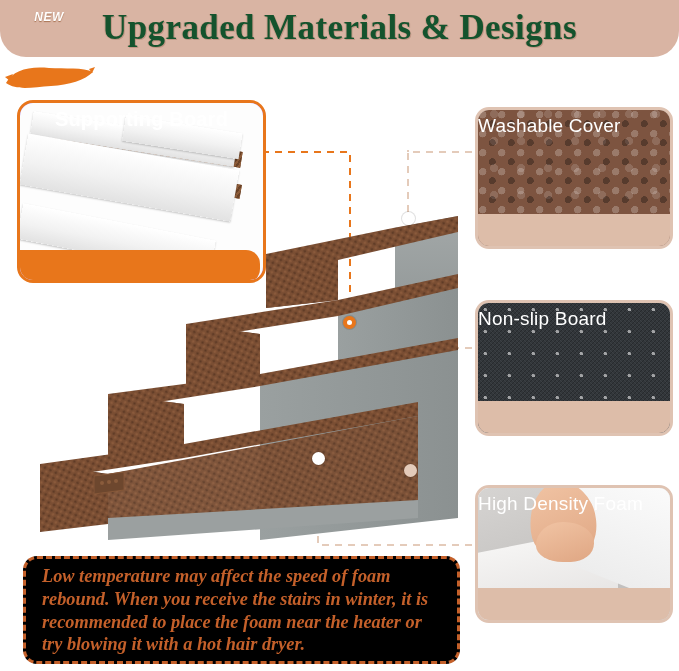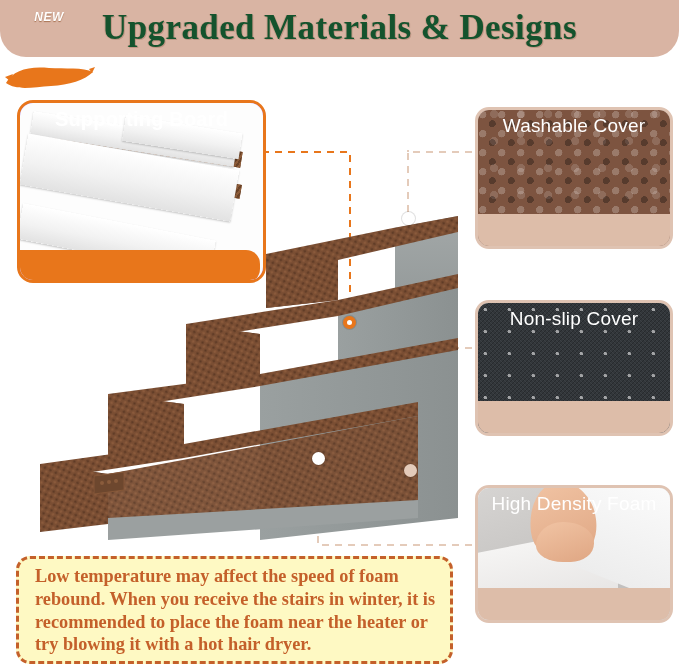--- a/index.html
+++ b/index.html
@@ -35,21 +35,21 @@
 
   
   #pet-stairs{position:absolute;left:38px;top:188px;width:420px;height:362px;}
 
   
   .feature-panel{position:absolute;width:192px;border:3px solid #dfc3b2;
       border-radius:14px;overflow:hidden;background:#ffffff;}
   .fp-photo{position:absolute;left:0;top:0;width:100%;height:100%;}
   .fp-bar{position:absolute;left:0;bottom:0;width:100%;height:32px;background:#ddbda9;}
   .fp-bar-text{position:absolute;left:0;top:0;width:100%;height:32px;line-height:32px;
-      text-align:center;color:#ffffff;font-size:19px;letter-spacing:.2px;}
+      color:#ffffff;font-size:19px;letter-spacing:.2px;}
   #washable-cover-panel{left:475px;top:107px;height:136px;}
   #non-slip-bottom-panel{left:475px;top:300px;height:130px;}
   #high-density-foam-panel{left:475px;top:485px;height:132px;}
 
   
   .tex-cover{position:absolute;inset:0;background:#7d5440;
       background-image:
         radial-gradient(circle at 25% 25%,rgba(255,255,255,.22) 0 18%,transparent 19%),
         radial-gradient(circle at 75% 72%,rgba(0,0,0,.30) 0 17%,transparent 18%),
         radial-gradient(circle at 60% 15%,rgba(255,255,255,.14) 0 14%,transparent 15%);
@@ -67,22 +67,22 @@
       border-radius:46% 52% 40% 46%/58% 52% 46% 40%;}
 
   
   .lead-dot{position:absolute;width:13px;height:13px;border-radius:50%;
       background:#ffffff;box-shadow:0 0 0 1px rgba(0,0,0,.12);}
   .lead-dot.orange{background:#ffffff;border:4px solid #e8761b;width:13px;height:13px;box-sizing:border-box;}
   .lead-dot.tan{background:#e4cbba;}
   #leader-svg{position:absolute;left:0;top:0;width:679px;height:671px;pointer-events:none;}
 
   
-  #foam-note{position:absolute;left:16px;top:556px;width:431px;height:102px;
-      border:3px dashed #c4602a;border-radius:14px;background:#fef9c3;}
+  #foam-note{position:absolute;left:23px;top:556px;width:431px;height:102px;
+      border:3px dashed #c4602a;border-radius:14px;background:#000000;font-style:italic;}
   #foam-note-text{position:absolute;left:16px;top:6px;width:400px;
       font-family:"Liberation Serif",serif;font-weight:bold;font-size:18.3px;
       line-height:22.8px;color:#c4602a;}
 </style>
 </head>
 <body>
 
 <div id="header-banner"></div>
 <div id="header-title">Upgraded Materials &amp; Designs</div>
 
@@ -201,21 +201,21 @@
 
 <div id="washable-cover-panel" class="feature-panel">
   <div class="fp-photo tex-cover"></div>
   <div class="fp-bar"></div>
   <div class="fp-bar-text">Washable Cover</div>
 </div>
 
 <div id="non-slip-bottom-panel" class="feature-panel">
   <div class="fp-photo tex-nonslip"></div>
   <div class="fp-bar"></div>
-  <div class="fp-bar-text">Non-slip Cover</div>
+  <div class="fp-bar-text">Non-slip Board</div>
 </div>
 
 <div id="high-density-foam-panel" class="feature-panel">
   <div class="fp-photo tex-foam">
     <div class="foam-step" style="left:-10px;top:52px;width:150px;height:86px;
          transform:skewY(-11deg);"></div>
     <div class="foam-step" style="left:96px;top:-18px;width:120px;height:120px;
          transform:skewY(22deg);background:linear-gradient(180deg,#fbfbfb,#ededed);"></div>
     <div class="hand" style="left:52px;top:-6px;width:66px;height:78px;
          transform:rotate(-6deg);"></div>

